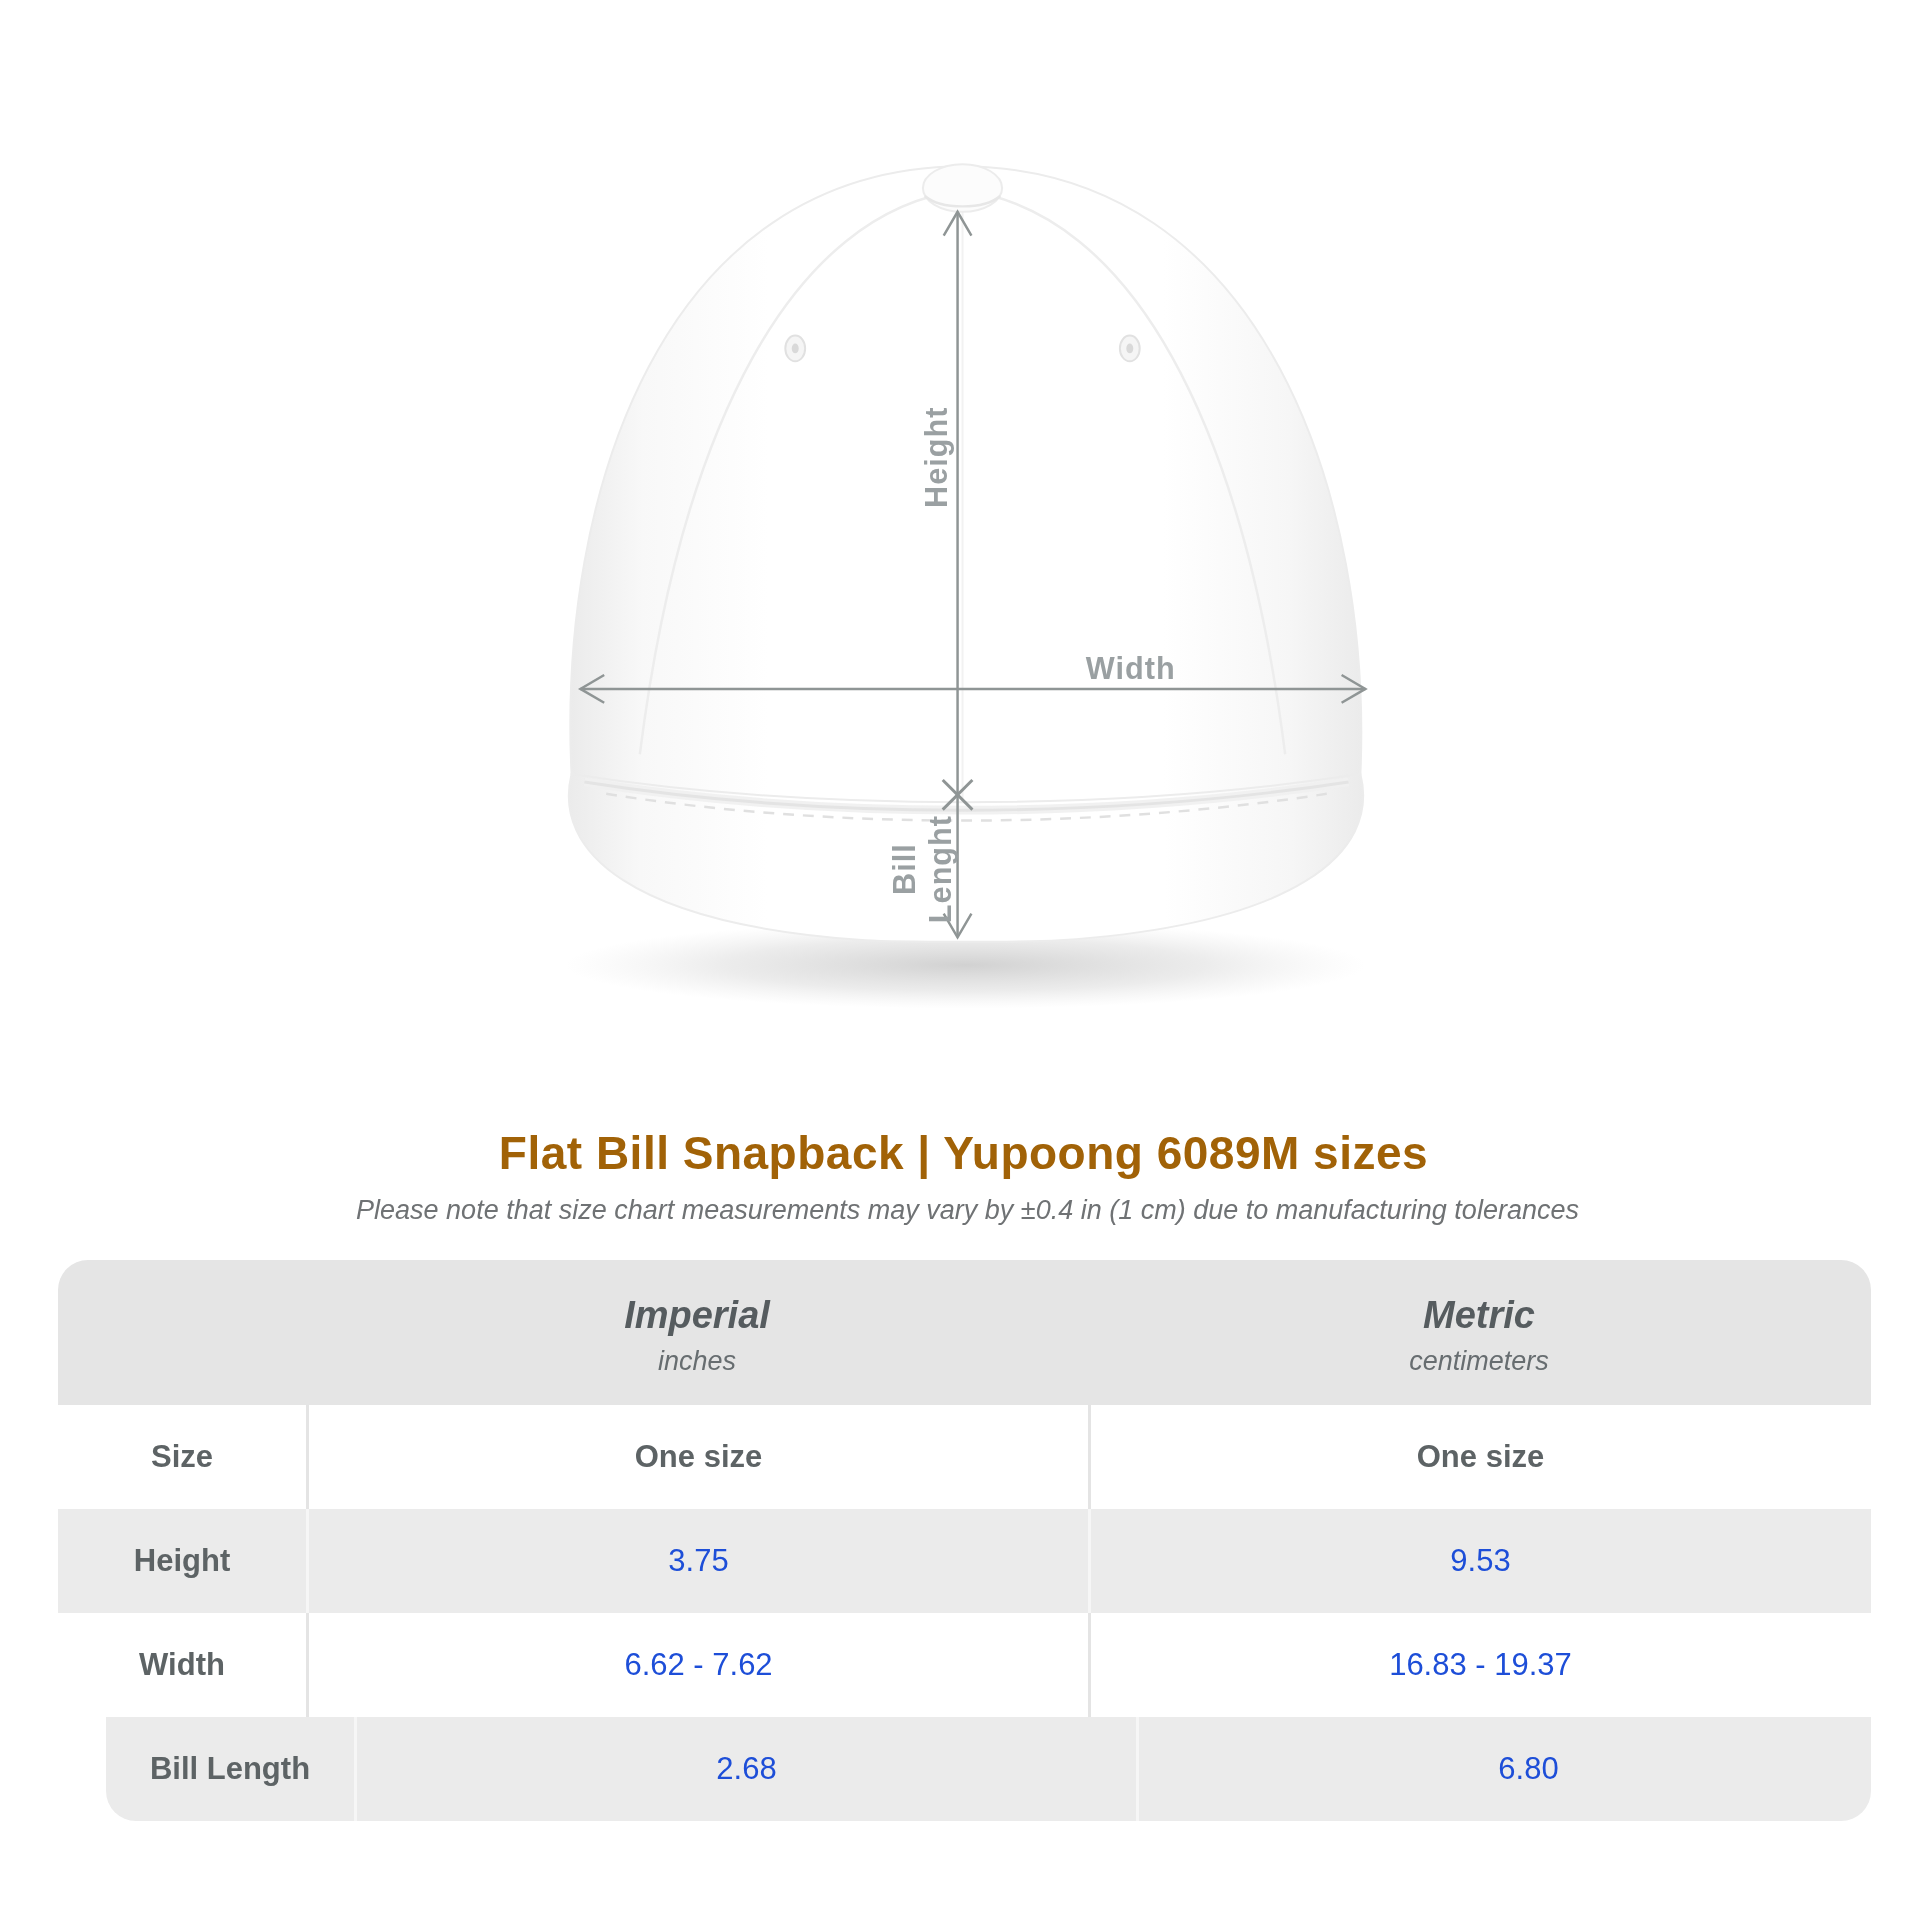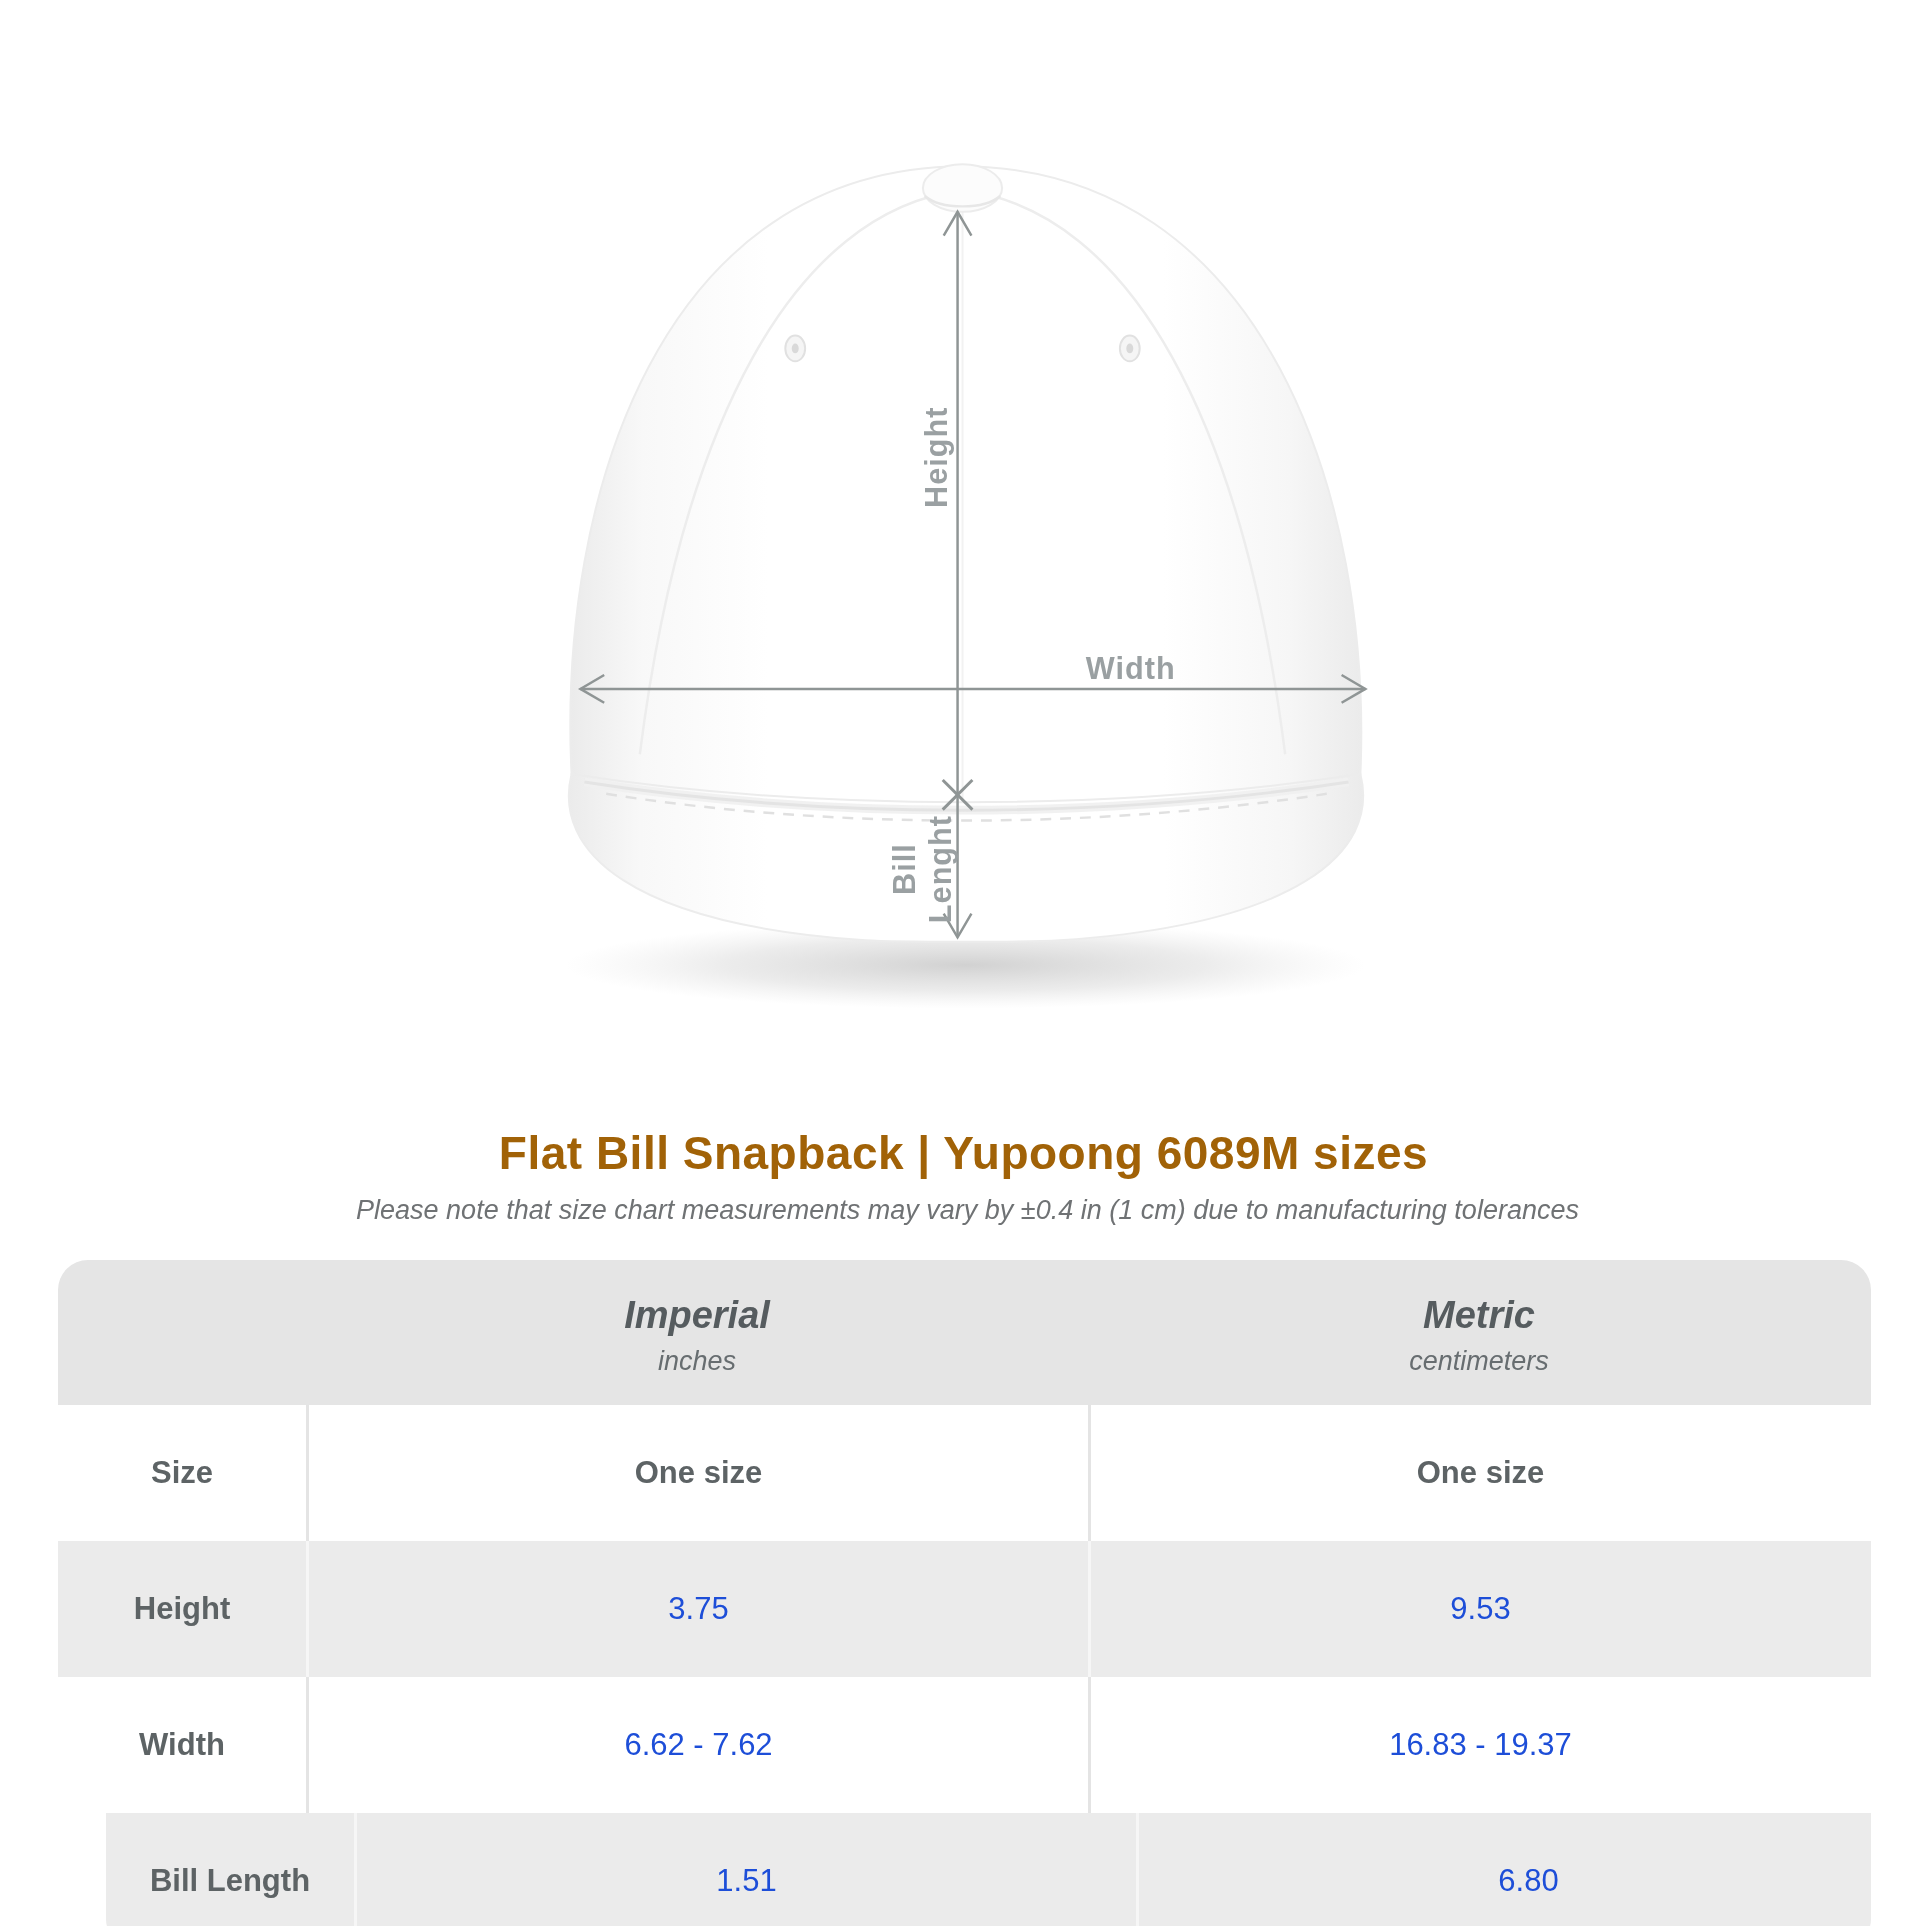--- a/index.html
+++ b/index.html
@@ -25,21 +25,21 @@
   
   .size-table{position:absolute;left:58px;top:1260px;width:1813px;}
   .thead{
     display:grid;grid-template-columns:248px 782px 782px;
     height:145px;background:#e5e5e5;border-radius:30px 30px 0 0;
   }
   .th{display:flex;flex-direction:column;align-items:center;justify-content:flex-start;padding-top:34px;}
   .th-main{font-size:38px;font-weight:bold;font-style:italic;color:#565c5f;line-height:1.15;}
   .th-sub{font-size:27px;font-style:italic;color:#676d70;margin-top:8px;}
   .trow{
-    display:grid;grid-template-columns:248px 782px 782px;height:136px;
+    display:grid;grid-template-columns:248px 782px 782px;height:104px;
   }
   .trow--white{background:#ffffff;}
   .trow--gray{background:#ebebeb;}
   .trow--last{border-radius:0 0 30px 30px;margin-left:48px;}
   .cell{
     display:flex;align-items:center;justify-content:center;text-align:center;
   }
   .cell-label{font-size:31px;font-weight:bold;color:#5d6365;}
   .cell-value{font-size:31px;color:#1d4ed8;}
   .cell-value--strong{font-size:31px;font-weight:bold;color:#5d6365;}
@@ -165,19 +165,19 @@
     </div>
 
     <div class="trow trow--white">
       <div class="cell cell-label">Width</div>
       <div class="cell cell-value cell-div">6.62 - 7.62</div>
       <div class="cell cell-value cell-div">16.83 - 19.37</div>
     </div>
 
     <div class="trow trow--gray trow--last">
       <div class="cell cell-label">Bill Length</div>
-      <div class="cell cell-value cell-div">1.51</div>
+      <div class="cell cell-value cell-div">2.68</div>
       <div class="cell cell-value cell-div">6.80</div>
     </div>
 
   </div>
 </div>
 
 
 </body></html>

